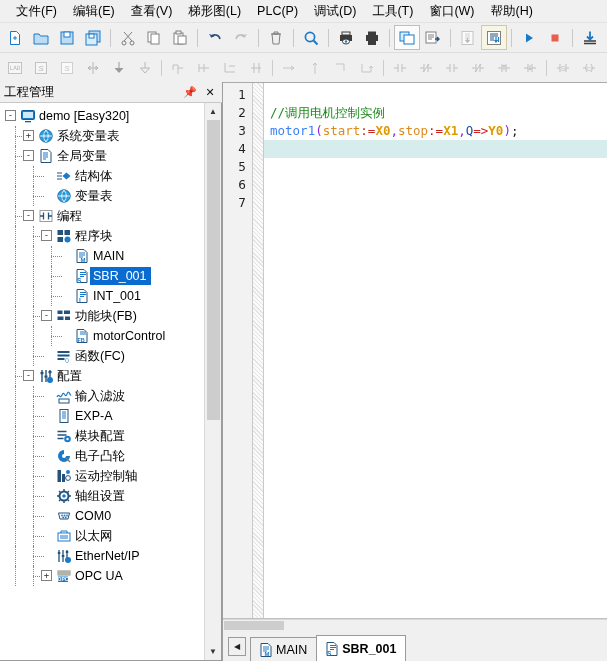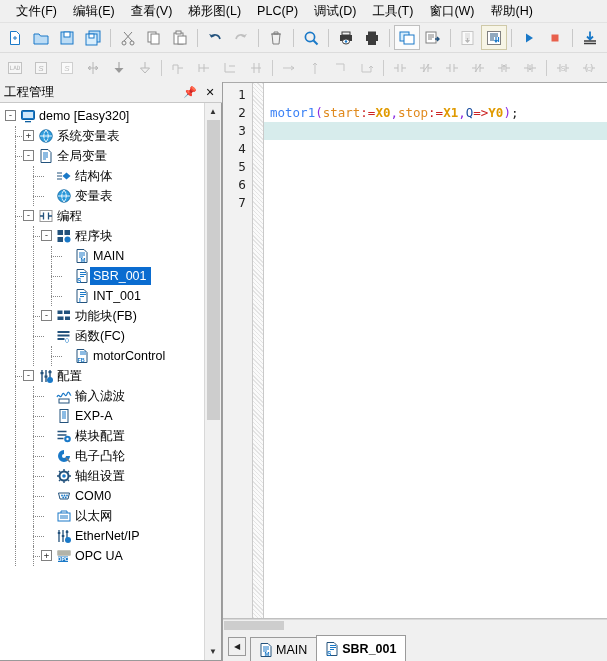--- a/index.html
+++ b/index.html
@@ -528,44 +528,44 @@
                   <rect x="8" y="2.5" width="6" height="3.5" fill="#23527c"></rect>
                   <rect x="1.5" y="8.5" width="6" height="3.5" fill="#23527c"></rect>
                   <rect x="9" y="8.5" width="5" height="3.5" fill="#23527c"></rect>
                 </svg>
               </div>
               <span class="nlabel">功能块(FB)</span>
             </div>
             <div class="node">
               <div class="dotv" style="left: 15px; top: 0px; height: 20px;"></div>
               <div class="dotv" style="left: 33px; top: 0px; height: 20px;"></div>
+              <div class="dotv" style="left: 51px; top: 0px; height: 20px;"></div>
+              <div class="doth" style="left: 51px; width: 11px; top: 10px;"></div>
+              <div class="nicon" style="margin-left: 73px;">
+                <svg width="16" height="16" viewBox="0 0 16 16">
+                  <path d="M3 1.5h7l3 3v10H3z" fill="#fff" stroke="#23527c"></path>
+                  <path d="M6 4h6M6 6h6" stroke="#1a79c8" stroke-width="1"></path>
+                  <text x="3.5" y="14" font-size="5.5" fill="#1a79c8" font-weight="bold">FB</text>
+                </svg>
+              </div>
+              <span class="nlabel">motorControl</span>
+            </div>
+            <div class="node">
+              <div class="dotv" style="left: 15px; top: 0px; height: 20px;"></div>
+              <div class="dotv" style="left: 33px; top: 0px; height: 20px;"></div>
               <div class="doth" style="left: 33px; width: 11px; top: 10px;"></div>
               <div class="nicon" style="margin-left: 55px;">
                 <svg width="16" height="16" viewBox="0 0 16 16">
                   <rect x="1.5" y="3" width="12" height="2" fill="#23527c"></rect>
                   <rect x="1.5" y="6.5" width="12" height="2" fill="#23527c"></rect>
                   <rect x="1.5" y="10" width="7" height="2" fill="#23527c"></rect>
                   <text x="9" y="14" font-size="6" fill="#1a79c8">()</text>
                 </svg>
               </div>
               <span class="nlabel">函数(FC)</span>
-            </div>
-            <div class="node">
-              <div class="dotv" style="left: 15px; top: 0px; height: 20px;"></div>
-              <div class="dotv" style="left: 33px; top: 0px; height: 20px;"></div>
-              <div class="dotv" style="left: 51px; top: 0px; height: 20px;"></div>
-              <div class="doth" style="left: 51px; width: 11px; top: 10px;"></div>
-              <div class="nicon" style="margin-left: 73px;">
-                <svg width="16" height="16" viewBox="0 0 16 16">
-                  <path d="M3 1.5h7l3 3v10H3z" fill="#fff" stroke="#23527c"></path>
-                  <path d="M6 4h6M6 6h6" stroke="#1a79c8" stroke-width="1"></path>
-                  <text x="3.5" y="14" font-size="5.5" fill="#1a79c8" font-weight="bold">FB</text>
-                </svg>
-              </div>
-              <span class="nlabel">motorControl</span>
             </div>
             <div class="node">
               <div class="dotv" style="left: 15px; top: 0px; height: 20px;"></div>
               <div class="doth" style="left: 15px; width: 11px; top: 10px;"></div>
               <div class="exp" style="left: 23px; top: 4px;">-</div>
               <div class="nicon" style="margin-left: 37px;">
                 <svg width="16" height="16" viewBox="0 0 16 16">
                   <path d="M4 2v12M8 2v12M12 2v12" stroke="#23527c" stroke-width="1.4"></path>
                   <rect x="2.5" y="4" width="3" height="2.2" fill="#23527c"></rect>
                   <rect x="6.5" y="7.5" width="3" height="2.2" fill="#23527c"></rect>
@@ -617,20 +617,34 @@
               <div class="dotv" style="left: 33px; top: 0px; height: 20px;"></div>
               <div class="doth" style="left: 33px; width: 11px; top: 10px;"></div>
               <div class="nicon" style="margin-left: 55px;">
                 <svg width="16" height="16" viewBox="0 0 16 16">
                   <path d="M8 2a6 6 0 106 6H8z" fill="#1a79c8"></path>
                   <circle cx="8" cy="8" r="2" fill="#fff"></circle>
                   <path d="M10 10l4 4" stroke="#7a7a7a" stroke-width="1.4"></path>
                 </svg>
               </div>
               <span class="nlabel">电子凸轮</span>
+            </div>
+            <div class="node">
+              <div class="dotv" style="left: 15px; top: 0px; height: 20px;"></div>
+              <div class="dotv" style="left: 33px; top: 0px; height: 20px;"></div>
+              <div class="doth" style="left: 33px; width: 11px; top: 10px;"></div>
+              <div class="nicon" style="margin-left: 55px;">
+                <svg width="16" height="16" viewBox="0 0 16 16">
+                  <rect x="1.5" y="2" width="3.5" height="12" fill="#23527c"></rect>
+                  <rect x="6" y="6" width="3" height="8" fill="#23527c"></rect>
+                  <circle cx="12" cy="4" r="2" fill="#1a79c8"></circle>
+                  <circle cx="12" cy="10" r="2.4" fill="none" stroke="#23527c"></circle>
+                </svg>
+              </div>
+              <span class="nlabel">运动控制轴</span>
             </div>
             <div class="node">
               <div class="dotv" style="left: 15px; top: 0px; height: 20px;"></div>
               <div class="dotv" style="left: 33px; top: 0px; height: 20px;"></div>
               <div class="doth" style="left: 33px; width: 11px; top: 10px;"></div>
               <div class="nicon" style="margin-left: 55px;">
                 <svg width="16" height="16" viewBox="0 0 16 16">
                   <circle cx="8" cy="8" r="4.5" fill="none" stroke="#23527c" stroke-width="2"></circle>
                   <circle cx="8" cy="8" r="1.8" fill="#1a79c8"></circle>
                   <path d="M8 1v2M8 13v2M1 8h2M13 8h2M3 3l1.5 1.5M11.5 11.5L13 13M13 3l-1.5 1.5M4.5 11.5L3 13" stroke="#23527c" stroke-width="1.4"></path>
@@ -714,20 +728,21 @@
             <div class="lnum">2</div>
             <div class="lnum">3</div>
             <div class="lnum">4</div>
             <div class="lnum">5</div>
             <div class="lnum">6</div>
             <div class="lnum">7</div>
           </div>
         <div class="gmark"></div>
         <div class="code" id="codearea">
             <div class="cline">&nbsp;</div>
+            <div class="cline"><span class="cmt">//调用电机控制实例</span></div>
             <div class="cline"><span class="fn">motor1</span><span class="par">(</span><span class="arg">start</span><span class="op">:=</span><span class="addr">X0</span><span class="par">,</span><span class="arg">stop</span><span class="op">:=</span><span class="addr">X1</span><span class="par">,</span><span class="qv">Q</span><span class="op">=&gt;</span><span class="addr">Y0</span><span class="par">)</span><span class="semi">;</span></div>
             <div class="cline cur">&nbsp;</div>
             <div class="cline">&nbsp;</div>
             <div class="cline">&nbsp;</div>
             <div class="cline">&nbsp;</div>
           </div>
       </div>
       <div class="hsbar">
         <div class="hsthumb" style="width:60px"></div>
       </div>

